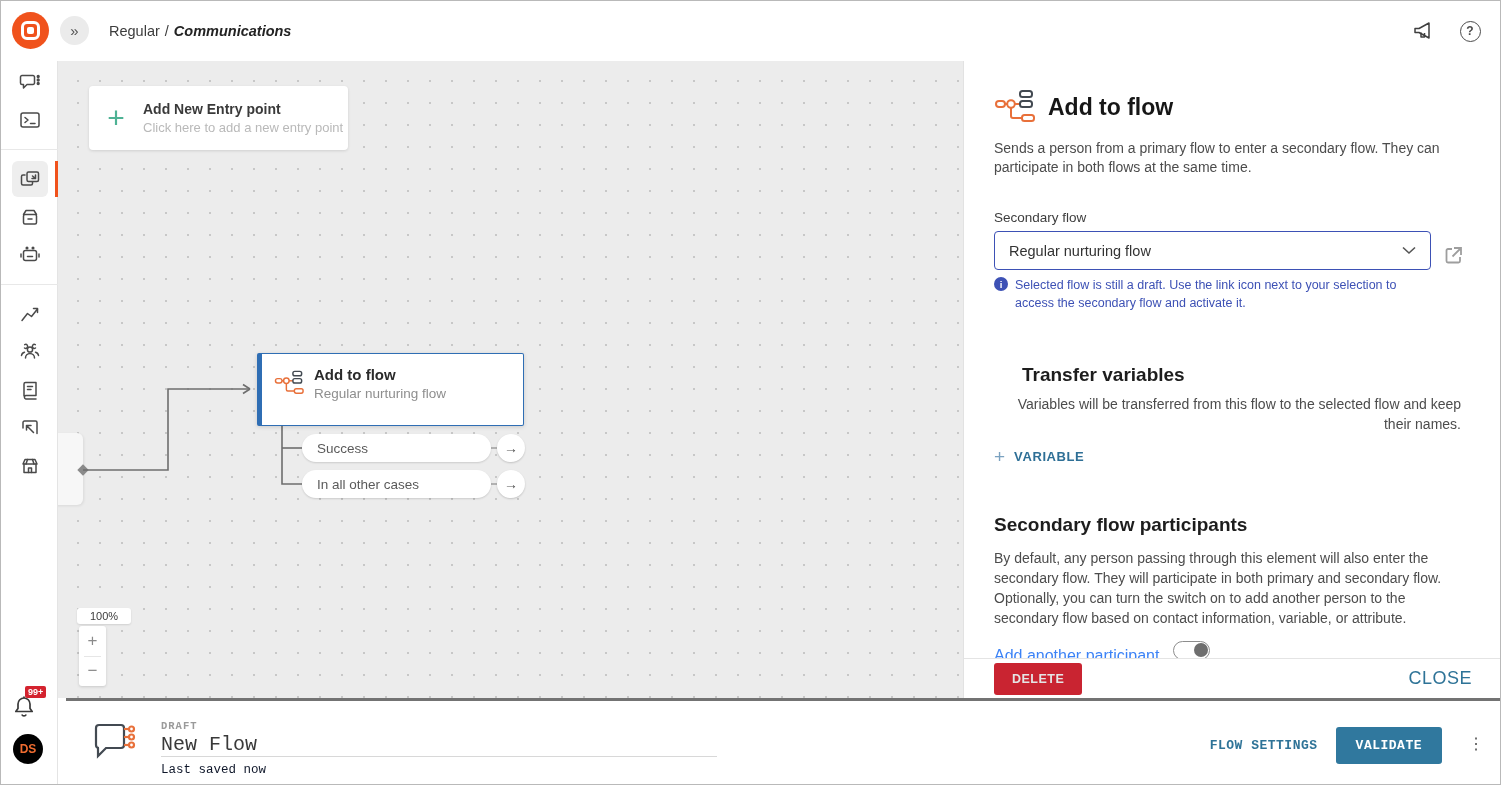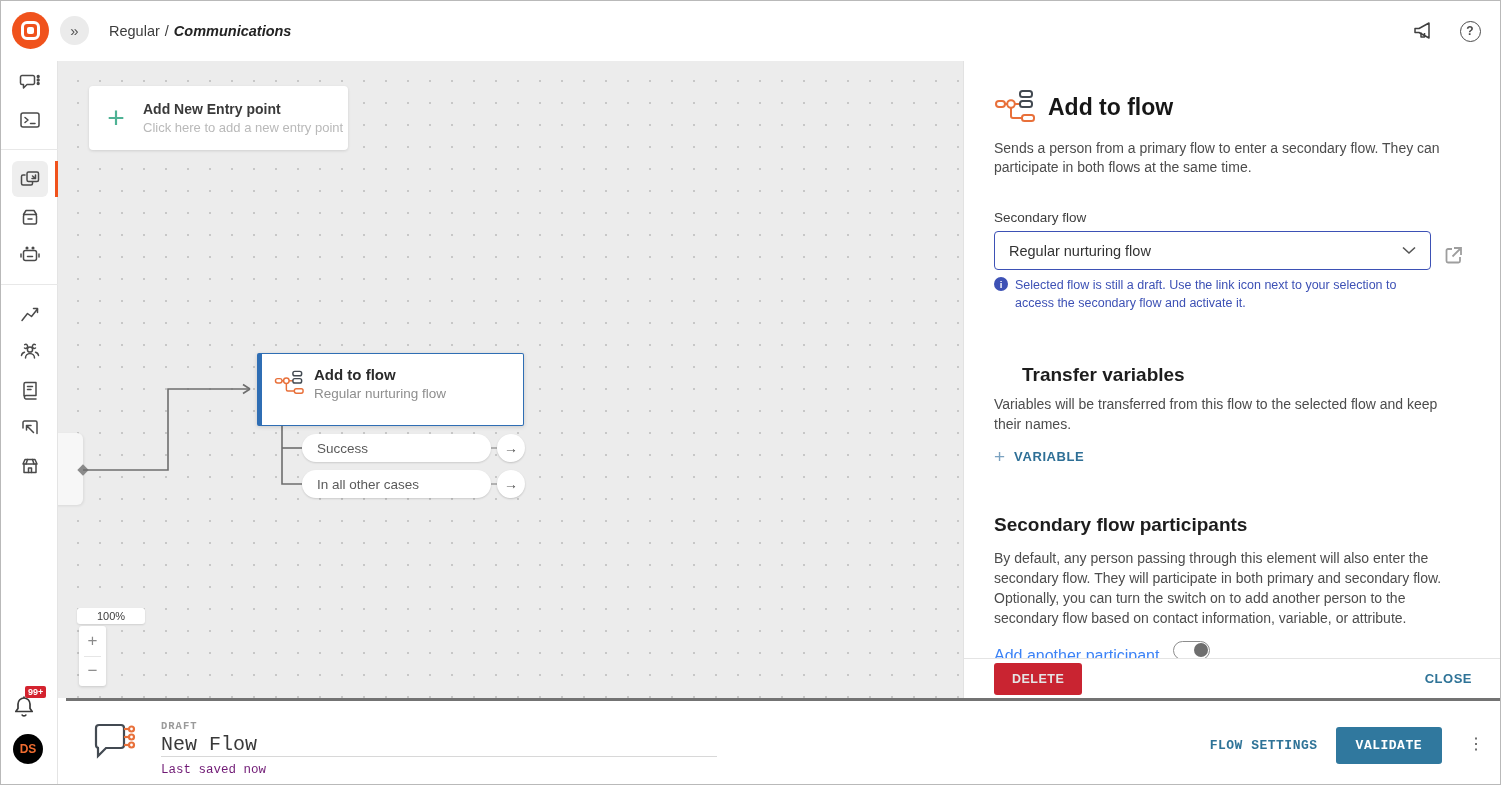--- a/index.html
+++ b/index.html
@@ -44,58 +44,58 @@
   .wires { position:absolute; left:0; top:0; width:905px; height:637px; pointer-events:none; }
 
   .flow-node { position:absolute; left:199px; top:292px; width:267px; height:73px; background:#fff; border:1.5px solid #2f6eb4; border-left:5px solid #2f6eb4; border-radius:2px; box-shadow:0 1px 4px rgba(0,0,0,.15); display:flex; padding:12px 10px 0 10px; cursor:pointer; }
   .node-icon { margin:3px 8px 0 2px; }
   .node-title { font-size:15px; font-weight:700; color:#2b2b2b; margin-bottom:3px; }
   .node-sub { font-size:13.5px; color:#8e8e8e; }
 
   .branch-pill { position:absolute; left:244px; width:189px; height:28px; background:#fff; border-radius:14px; box-shadow:0 1px 2px rgba(0,0,0,.14); display:flex; align-items:center; padding-left:15px; font-size:13.5px; color:#5a5a5a; cursor:pointer; }
   .branch-circle { position:absolute; left:439px; width:28px; height:28px; background:#fff; border-radius:50%; box-shadow:0 1px 2px rgba(0,0,0,.18); display:flex; align-items:center; justify-content:center; color:#555; font-size:14px; cursor:pointer; }
 
-  .zoom-level { position:absolute; left:19px; top:547px; background:#fff; border-radius:3px; font-size:11px; color:#3c3c3c; padding:2px 20px; box-shadow:0 1px 2px rgba(0,0,0,.12); }
+  .zoom-level { position:absolute; left:19px; top:547px; background:#fff; border-radius:3px; font-size:11px; color:#3c3c3c; padding:2px 13px; box-shadow:0 1px 2px rgba(0,0,0,.12); }
   .zoom-card { position:absolute; left:21px; top:565px; width:27px; height:60px; background:#fff; border-radius:3px; box-shadow:0 1px 3px rgba(0,0,0,.15); display:flex; flex-direction:column; }
   .zoom-btn { flex:1; display:flex; align-items:center; justify-content:center; color:#8a8a8a; font-size:17px; cursor:pointer; }
   .zoom-sep { height:1px; background:#e6e6e6; margin:0 5px; }
 
   
   .panel { position:absolute; left:962px; top:60px; width:539px; height:637px; background:#fff; border-left:1px solid #e2e2e2; z-index:4; }
   .panel-header { position:absolute; left:30px; top:28px; display:flex; align-items:center; gap:10px; }
   .panel-title { font-size:23px; font-weight:700; color:#161616; }
   .panel-desc { position:absolute; left:30px; top:78px; width:458px; font-size:14px; color:#4c4c4c; line-height:1.38; }
   .field-label { position:absolute; left:30px; top:149px; font-size:13.5px; color:#3d3d3d; }
   .select { position:absolute; left:30px; top:170px; width:437px; height:39px; border:1.5px solid #3d51b5; border-radius:4px; background:#fff; display:flex; align-items:center; padding:0 14px; cursor:pointer; }
   .select-value { font-size:14.5px; color:#333; flex:1; }
   .ext-link { position:absolute; left:479px; top:184px; cursor:pointer; }
   .info-note { position:absolute; left:30px; top:215px; width:444px; display:flex; gap:7px; }
   .info-i { width:14px; height:14px; min-width:14px; margin-top:1px; border-radius:50%; background:#3d51b5; color:#fff; font-size:9.5px; font-weight:700; display:flex; align-items:center; justify-content:center; font-style:normal; }
   .info-text { font-size:12.5px; color:#3d51b5; line-height:1.45; }
   .h2 { position:absolute; left:30px; font-size:19px; font-weight:700; color:#1d1d1d; }
   .tv-title { top:303px;margin-left:28px; } .sp-title { top:453px; }
   .sec-desc { position:absolute; left:30px; font-size:14px; color:#4c4c4c; line-height:1.42; }
-  .tv-desc { top:334px; width:467px; } .sp-desc { top:488px; width:472px; }
+  .tv-desc { top:334px; width:467px;text-align:right; } .sp-desc { top:488px; width:472px; }
   .add-var { position:absolute; left:30px; top:386px; display:flex; align-items:center; gap:9px; cursor:pointer; }
   .add-var .plus { color:#7ba2c0; font-size:19px; line-height:1; }
   .add-var .lbl { font-size:13px; font-weight:700; letter-spacing:.6px; color:#2e6f96; }
   .toggle-row { position:absolute; left:30px; top:574px; display:flex; align-items:center; gap:14px; }
   .toggle-label { font-size:16px; color:#3b82f6;margin-top:12px; }
   .toggle { width:37px; height:19px; border-radius:10px; background:#fff; border:1.5px solid #8d8d8d; position:relative; cursor:pointer; }
   .toggle-knob { position:absolute; right:1px; top:1px; width:14px; height:14px; border-radius:50%; background:#6e6e6e; }
   .panel-footer { position:absolute; left:0; bottom:0; width:100%; height:40px; background:#fff; border-top:1px solid #e4e4e4; display:flex; align-items:center; padding:0 30px; z-index:3; }
   .delete-btn { background:#c92431; color:#e5e5e5; border:none; border-radius:3px; font-family:inherit; font-size:12.5px; font-weight:700; letter-spacing:.5px; padding:9px 18px; cursor:pointer; }
-  .close-btn { margin-left:auto; color:#2e7397; font-size:13px; font-weight:700; letter-spacing:.5px; cursor:pointer; }
+  .close-btn { margin-left:auto; color:#2e7397; font-size:18px; font-weight:400; letter-spacing:.5px; cursor:pointer; }
 
   
   .bottombar { position:absolute; left:65px; top:697px; width:1444px; height:88px; background:#fff; border-top:3px solid #737373; z-index:5;font-family:Liberation Mono, monospace; }
   .bb-icon { position:absolute; left:23px; top:17px; }
   .bb-status { position:absolute; left:95px; top:19px; font-size:10.5px; font-weight:700; letter-spacing:1px; color:#9a9a9a; }
   .bb-name { position:absolute; left:95px; top:32px; width:556px; font-size:20px; color:#3a3a3a; border-bottom:1px solid #d8d8d8; cursor:text; }
-  .bb-saved { position:absolute; left:95px; top:62px; font-size:12.5px; color:#701a75;text-align:center; }
+  .bb-saved { position:absolute; left:95px; top:62px; font-size:12.5px; color:#0f172a;text-align:center; }
   .bb-actions { position:absolute; right:18px; top:0; height:88px; display:flex; align-items:center; gap:18px; }
   .flow-settings { color:#2e7397; font-size:13px; font-weight:700; letter-spacing:.5px; cursor:pointer; }
   .validate-btn { background:#30789e; color:#fff; border:none; border-radius:3px; font-family:inherit; font-size:13px; font-weight:700; letter-spacing:.5px; padding:11px 20px; cursor:pointer; }
   .kebab { color:#555; font-size:16px; letter-spacing:0; padding:0 8px; cursor:pointer; line-height:1; }
 </style>
 </head>
 <body>
 
 <div class="app">
 

